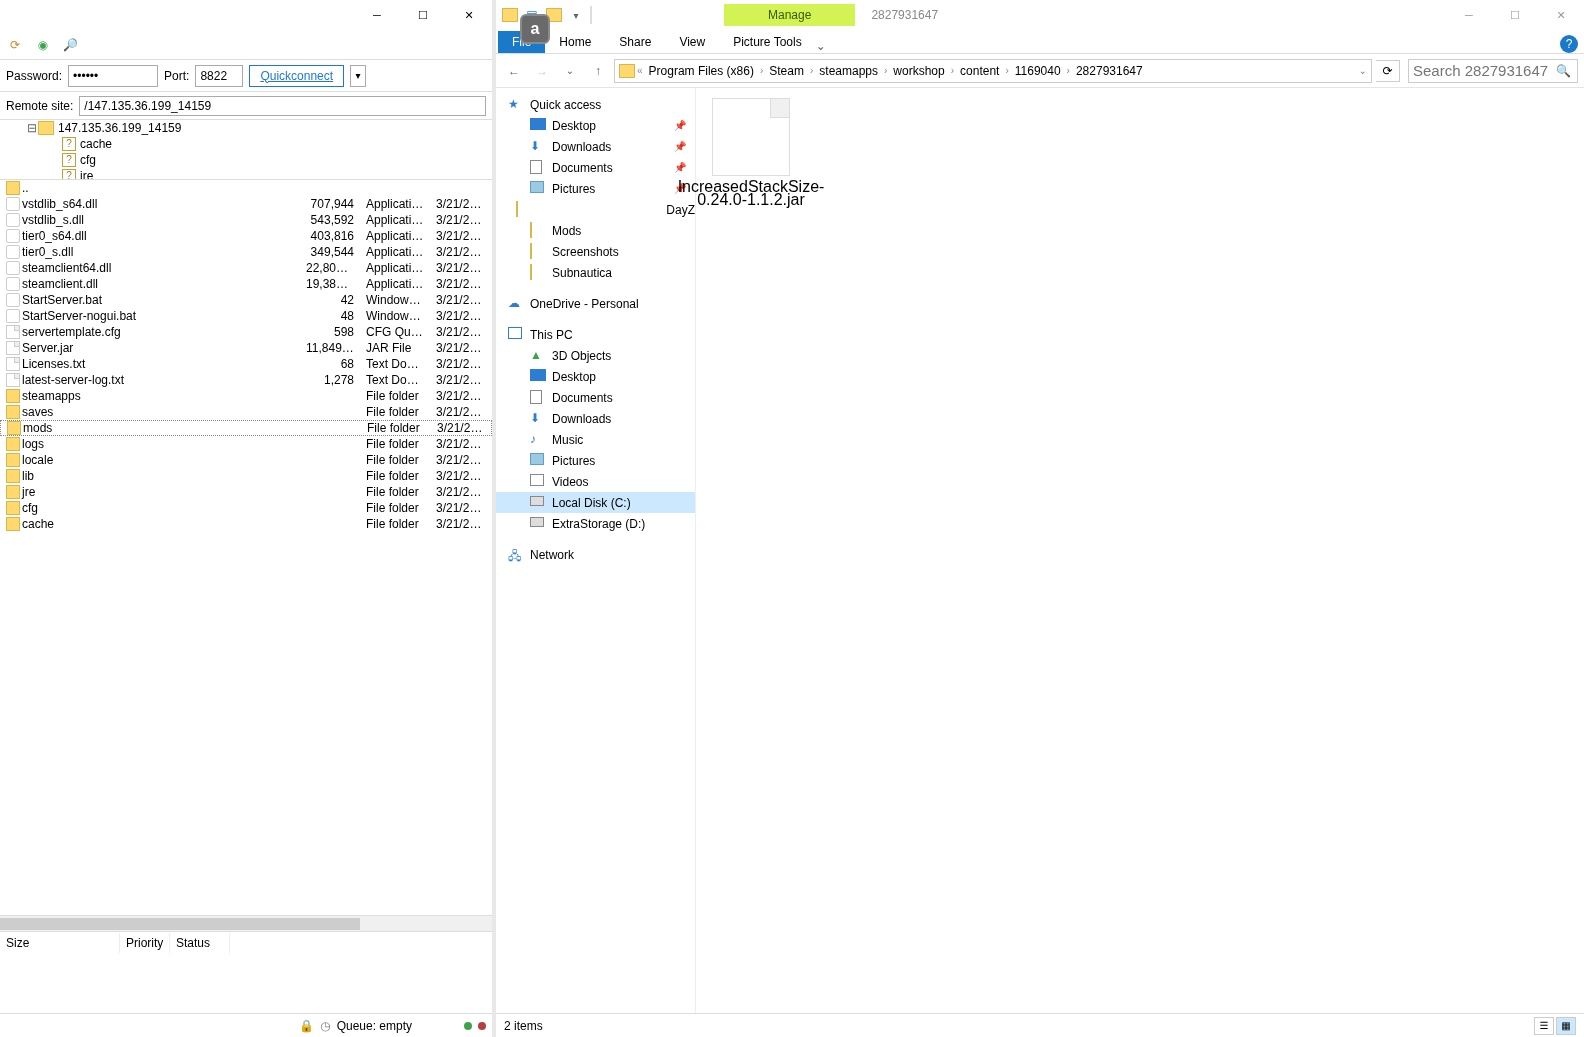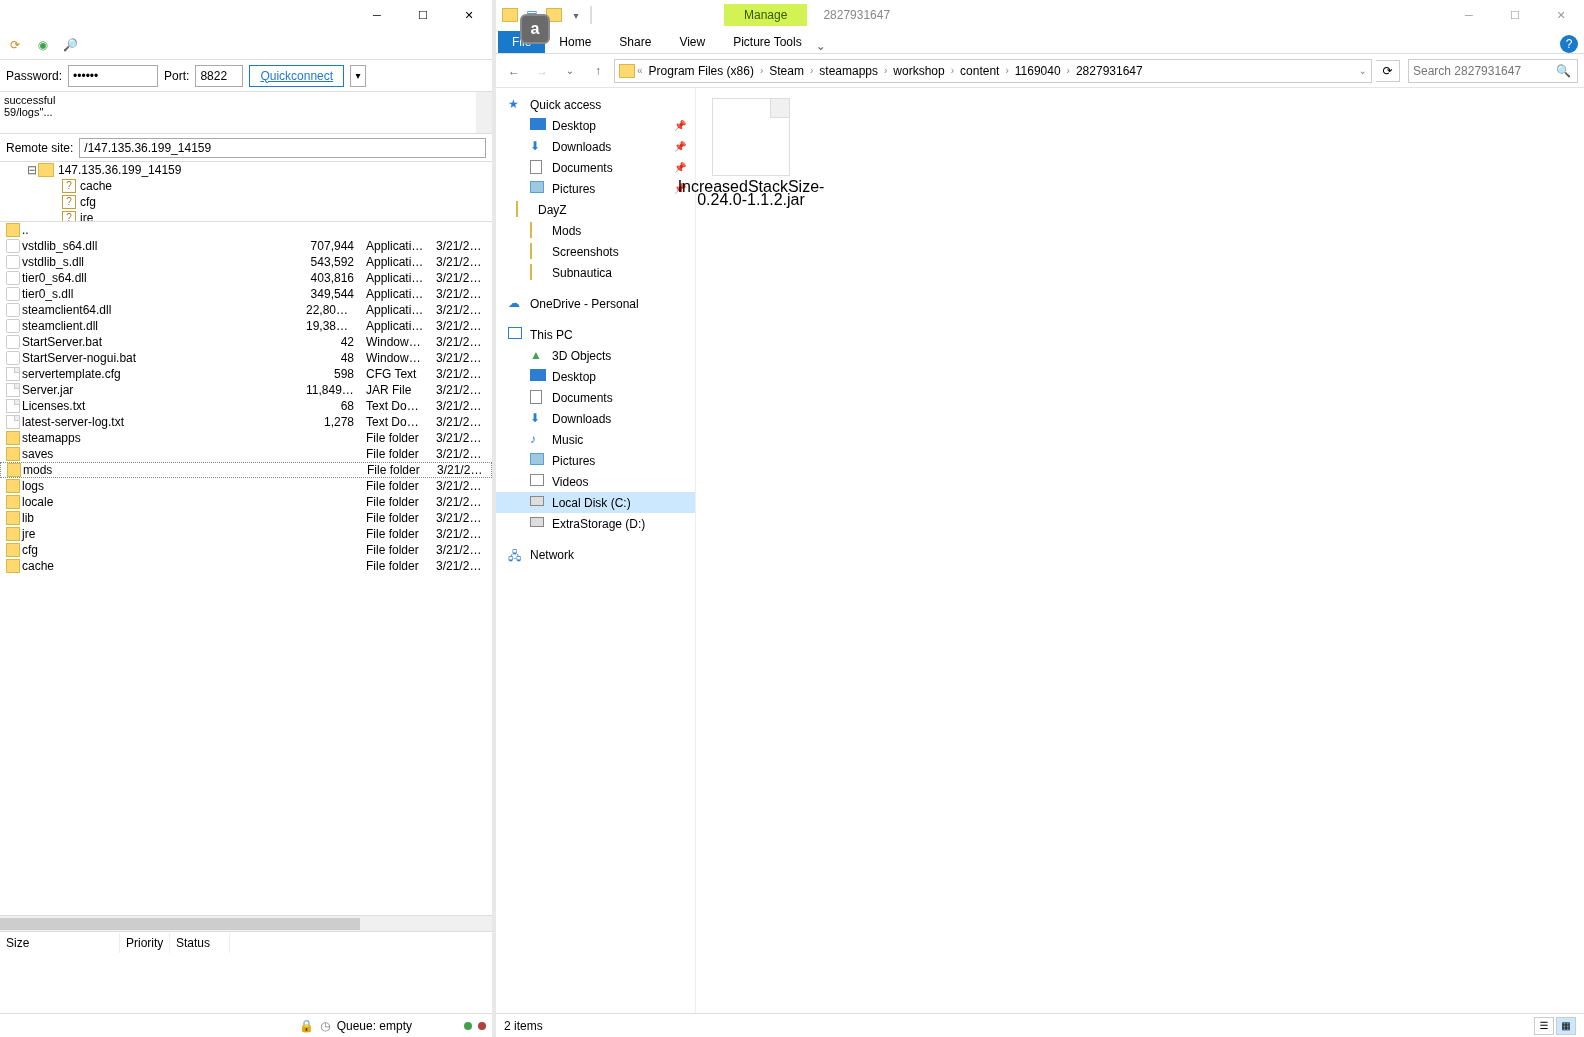--- a/index.html
+++ b/index.html
@@ -54,35 +54,35 @@
 .queue-body { flex: 0 0 60px; }
 .bottom-status { height: 24px; border-top: 1px solid #ddd; display: flex; align-items: center; padding: 0 6px; font-size: 12px; gap: 6px; }
 .lock-icon { color: #d9a400; }
 .dot { width: 8px; height: 8px; border-radius: 50%; display: inline-block; }
 
 
 .exp-titlebar { height: 30px; display: flex; align-items: center; }
 .exp-titlebar-left { display: flex; align-items: center; gap: 2px; padding-left: 4px; }
 .qat-icon { width: 20px; height: 20px; display: flex; align-items: center; justify-content: center; }
 .folder-micro { width: 16px; height: 14px; background: #ffd86e; border: 1px solid #d9b84a; }
-.manage-tab { background: #d3f254; padding: 4px 20px; font-size: 12px; margin-left: 130px; color: #3a5a00; }
+.manage-tab { background: #d3f254; padding: 4px 44px; font-size: 12px; margin-left: 130px; color: #3a5a00; }
 .title-text { margin-left: 16px; color: #888; font-size: 12px; }
 .ribbon-tabs { height: 24px; display: flex; align-items: end; border-bottom: 1px solid #ddd; padding-left: 2px; position: relative; }
 .ribbon-tab { padding: 4px 14px; font-size: 12px; }
 .ribbon-tab.file { background: #1979ca; color: #fff; }
 .ribbon-tabs .help-btn { margin-left: auto; margin-right: 6px; width: 18px; height: 18px; border-radius: 50%; background: #1979ca; color: #fff; text-align: center; line-height: 18px; font-size: 12px; }
 .ribbon-tabs .expand-btn { margin-right: 6px; color: #666; }
 .nav-bar { height: 34px; display: flex; align-items: center; gap: 4px; padding: 0 6px; border-bottom: 1px solid #e5e5e5; }
 .nav-btn { width: 24px; height: 24px; display: flex; align-items: center; justify-content: center; color: #666; }
 .breadcrumb { flex: 1; height: 24px; border: 1px solid #ccc; display: flex; align-items: center; padding: 0 4px; gap: 2px; font-size: 12px; }
 .crumb { padding: 0 4px; }
 .crumb-sep { color: #888; font-size: 10px; }
 .refresh-btn { width: 24px; height: 22px; border: 1px solid #ccc; border-left: none; display: flex; align-items: center; justify-content: center; }
 .search-box { width: 170px; height: 24px; border: 1px solid #ccc; display: flex; align-items: center; padding: 0 4px; margin-left: 4px; position: relative; }
-.search-box input { border: none; outline: none; width: 100%; font-size: 12px; color: #888; }
+.search-box input { border: none; outline: none; width: 100%; font-size: 15px; color: #888; }
 .search-box .search-mag { position: absolute; right: 6px; color: #888; }
 .exp-body { flex: 1; display: flex; overflow: hidden; }
 .nav-pane { width: 200px; border-right: 1px solid #eee; padding: 6px 0; overflow: auto; }
 .nav-item { display: flex; align-items: center; height: 21px; padding-left: 20px; font-size: 12px; gap: 6px; }
 .nav-item.selected { background: #cce8ff; }
 .nav-item .pin { margin-left: auto; margin-right: 8px; color: #999; font-size: 10px; }
 .nav-icon { width: 16px; height: 16px; display: inline-block; }
 .nav-sep { height: 10px; }
 .content-pane { flex: 1; padding: 10px; display: flex; gap: 20px; align-items: flex-start; }
 .item-card { width: 90px; display: flex; flex-direction: column; align-items: center; }
@@ -122,25 +122,20 @@
       </div>
   </div>
   <div class="conn-bar">
     <label>Password:</label>
     <input type="password" style="width: 90px;" value="••••••">
     <label>Port:</label>
     <input type="text" style="width: 48px;" value="8822">
     <button class="quickconnect-btn">Quickconnect</button>
     <button class="dropdown-arrow-btn">▾</button>
   </div>
-  <div class="log-pane">
-    <div>successful</div>
-    <div>59/logs"...</div>
-    <div class="scroll-v"></div>
-  </div>
   <div class="remote-bar">
     <label>Remote site:</label>
     <input type="text" value="/147.135.36.199_14159" style="">
   </div>
   <div class="tree-pane">
     <div class="tree-row">
       <span class="tree-expander">⊟</span>
       <span class="tree-folder-icon"></span>
       <span>147.135.36.199_14159</span>
     </div>
@@ -209,21 +204,21 @@
         </div>
         <div class="file-row">
           <div class="col col-name"><span class="file-icon gear"></span>StartServer-nogui.bat</div>
           <div class="col col-size">48</div>
           <div class="col col-type">Windows B...</div>
           <div class="col col-date">3/21/2024 1</div>
         </div>
         <div class="file-row">
           <div class="col col-name"><span class="file-icon file"></span>servertemplate.cfg</div>
           <div class="col col-size">598</div>
-          <div class="col col-type">CFG Text</div>
+          <div class="col col-type">CFG Quick</div>
           <div class="col col-date">3/21/2024 1</div>
         </div>
         <div class="file-row">
           <div class="col col-name"><span class="file-icon file"></span>Server.jar</div>
           <div class="col col-size">11,849,548</div>
           <div class="col col-type">JAR File</div>
           <div class="col col-date">3/21/2024 1</div>
         </div>
         <div class="file-row">
           <div class="col col-name"><span class="file-icon file"></span>Licenses.txt</div>
@@ -391,21 +386,21 @@
         <div class="nav-item" style="padding-left: 34px;">
           <span class="nav-icon"><span style="width:12px;height:14px;border:1px solid #888;display:inline-block"></span></span>
           <span>Documents</span>
           <span class="pin">📌</span>
         </div>
         <div class="nav-item" style="padding-left: 34px;">
           <span class="nav-icon"><span style="width:14px;height:12px;border:1px solid #5aa0d0;background:#9ecae1;display:inline-block"></span></span>
           <span>Pictures</span>
           <span class="pin">📌</span>
         </div>
-        <div class="nav-item" style="">
+        <div class="nav-item" style=" justify-content: space-between;">
           <span class="nav-icon"><span class="folder-micro"></span></span>
           <span>DayZ</span>
         </div>
         <div class="nav-item" style="padding-left: 34px;">
           <span class="nav-icon"><span class="folder-micro"></span></span>
           <span>Mods</span>
         </div>
         <div class="nav-item" style="padding-left: 34px;">
           <span class="nav-icon"><span class="folder-micro"></span></span>
           <span>Screenshots</span>

